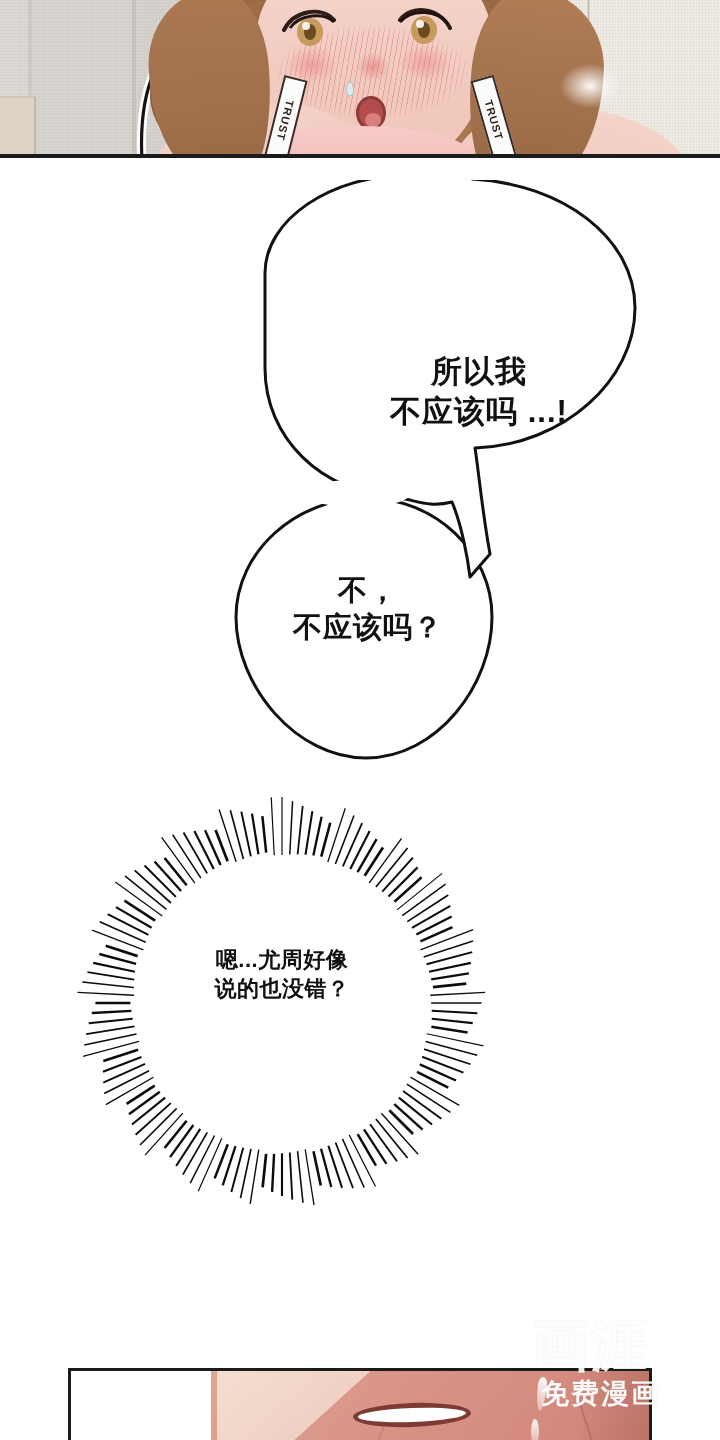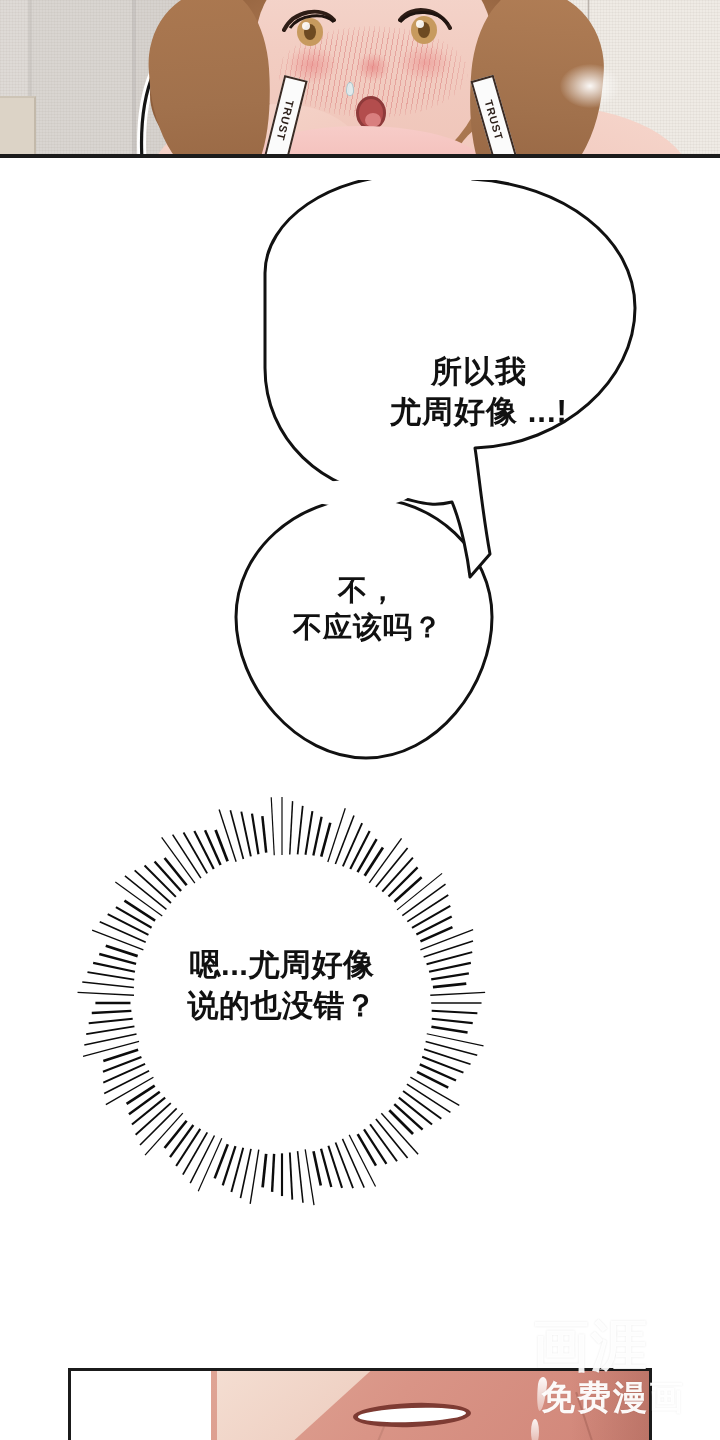--- a/index.html
+++ b/index.html
@@ -182,21 +182,21 @@
     left: 242px; top: 572px; width: 252px;
     font-size: 29px; letter-spacing: 1px;
   }
 
   
   .burst-wrap {
     position: absolute; left: 62px; top: 783px; width: 440px; height: 440px;
   }
   .burst-text {
     position: absolute; left: 92px; top: 945px; width: 380px;
-    color: #111111; font-size: 31px; font-weight: 700;
+    color: #111111; font-size: 22px; font-weight: 700;
     line-height: 1.32; text-align: center; white-space: pre-line;
     letter-spacing: 0.5px;
     font-family: "Liberation Sans", "DejaVu Sans", sans-serif;
   }
 
   
   .panel-bottom {
     position: absolute;
     left: 68px; top: 1368px; width: 584px; height: 72px;
     border: 3px solid #1b1b1b; border-bottom: none;
@@ -252,21 +252,21 @@
   .wm-main {
     position: absolute; left: 0; top: 0;
     font-size: 56px; font-weight: 700; letter-spacing: 2px;
     color: rgba(255,255,255,.92);
     font-family: "DejaVu Sans", "Liberation Sans", sans-serif;
     text-shadow: 0 0 2px rgba(0,0,0,.10);
     line-height: 1;
   }
   .wm-sub {
     position: absolute; left: 8px; top: 62px;
-    font-size: 34px; font-weight: 700; letter-spacing: 2px;
+    font-size: 28px; font-weight: 700; letter-spacing: 2px;
     color: rgba(255,255,255,.95);
     font-family: "DejaVu Sans", "Liberation Sans", sans-serif;
     text-shadow: 0 0 2px rgba(0,0,0,.08);
     line-height: 1;
   }
 </style>
 </head>
 <body>
 
 <div class="page">
@@ -342,21 +342,21 @@
              C635,200 564,265 475,268
              C478,286 482,330 490,374
              L470,397 C468,380 462,346 452,322
              C428,328 416,320 399,318
              C321,313 265,258 265,188 Z" fill="#ffffff" stroke="#111111" stroke-width="3" stroke-linejoin="round"></path>
 
     <path d="M300,310 C330,296 380,296 412,314 C400,330 340,332 300,318 Z" fill="#ffffff"></path>
   </svg>
 
   <div class="bubble-text bubble-text-1">所以我
-尤周好像 ...!</div>
+不应该吗 ...!</div>
 
   <div class="bubble-text bubble-text-2">不，
 不应该吗？</div>
 
   <div class="burst-wrap">
     <svg viewBox="0 0 440 440" width="440" height="440">
       <circle cx="220" cy="220" r="152" fill="#ffffff"></circle>
       <g id="rays" stroke="#0c0c0c" stroke-linecap="butt">
           <line x1="220.00" y1="72.00" x2="220.00" y2="14.00" stroke-width="1.20"></line>
           <line x1="227.78" y1="71.50" x2="230.58" y2="18.16" stroke-width="1.48"></line>

